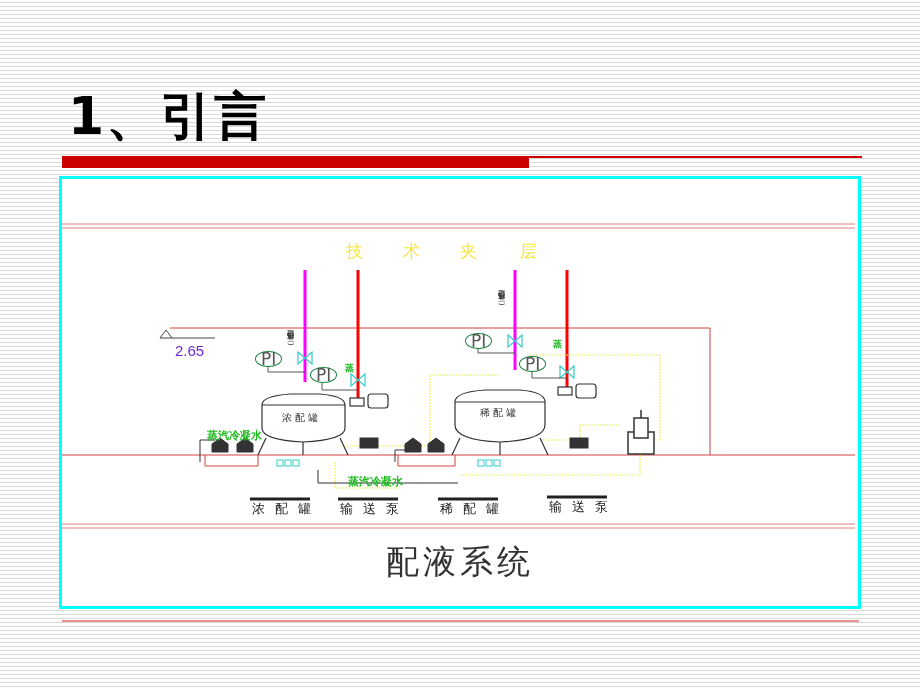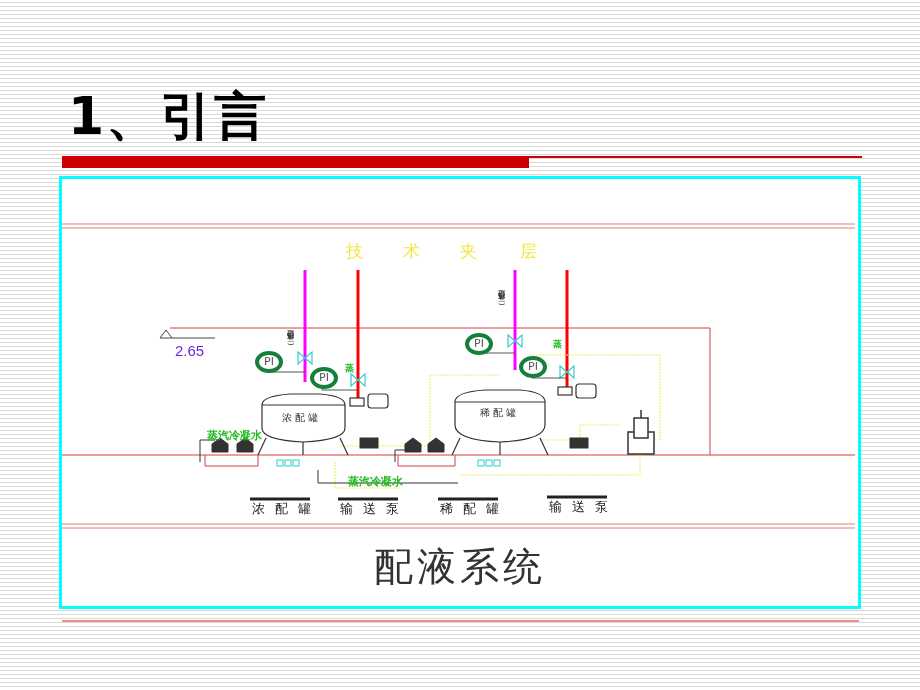--- a/index.html
+++ b/index.html
@@ -8,28 +8,28 @@
     background-color:#ffffff;
     background-image:repeating-linear-gradient(to bottom,#ffffff 0px,#ffffff 2px,#d9d9d9 2px,#d9d9d9 3px,#ffffff 3px,#ffffff 4px);
   }
   .title{position:absolute;left:68px;top:86px;font-size:52px;font-weight:bold;color:#000;letter-spacing:2px;
     font-family:"DejaVu Sans",sans-serif;line-height:60px;text-align:center;}
   .bar-thick{position:absolute;left:62px;top:156px;width:467px;height:12px;background:#cc0000;}
   .bar-thin{position:absolute;left:529px;top:156px;width:333px;height:2px;background:#cc0000;}
   .frame{position:absolute;left:59px;top:176px;width:796px;height:427px;border:3px solid #00ffff;background:#ffffff;}
   .bottom-line{position:absolute;left:62px;top:620px;width:797px;height:2px;background:#e89090;}
   svg{position:absolute;left:0;top:0;}
-  .caption{position:absolute;left:0;top:540px;width:920px;text-align:center;font-size:39px;
+  .caption{position:absolute;left:0;top:540px;width:920px;text-align:center;font-size:33px;
     font-family:"DejaVu Serif",serif;color:#333;letter-spacing:4px;font-weight:300;}
   .yellow-label{position:absolute;top:240px;font-size:17px;color:#f5e642;font-family:"DejaVu Serif",serif;}
   .equip-label{position:absolute;top:500px;font-size:13px;color:#222;font-family:"DejaVu Serif",serif;letter-spacing:10px;}
   .elev{position:absolute;left:175px;top:334px;font-size:15px;color:#6d28d9;font-family:Liberation Sans, sans-serif;margin-top:8px;}
   .green-label{position:absolute;font-size:11px;color:#22bb22;font-weight:bold;}
   .tank-label{position:absolute;font-size:10px;color:#333;font-family:"DejaVu Serif",serif;letter-spacing:3px;}
-  .pi{position:absolute;font-size:11px;color:#555;border:4px solid #15803d;border-radius:50%;padding:0 5px;background:#fff;line-height:14px;}
+  .pi{position:absolute;font-size:17px;color:#555;border:1px solid #15803d;border-radius:50%;padding:0 5px;background:#fff;line-height:14px;}
   .vlabel{position:absolute;font-size:7px;color:#333;writing-mode:vertical-rl;transform:rotate(180deg);}
 </style>
 </head>
 <body>
 
 <div class="title">1、引言</div>
 <div class="bar-thick"></div>
 <div class="bar-thin"></div>
 
 <div class="frame"></div>

